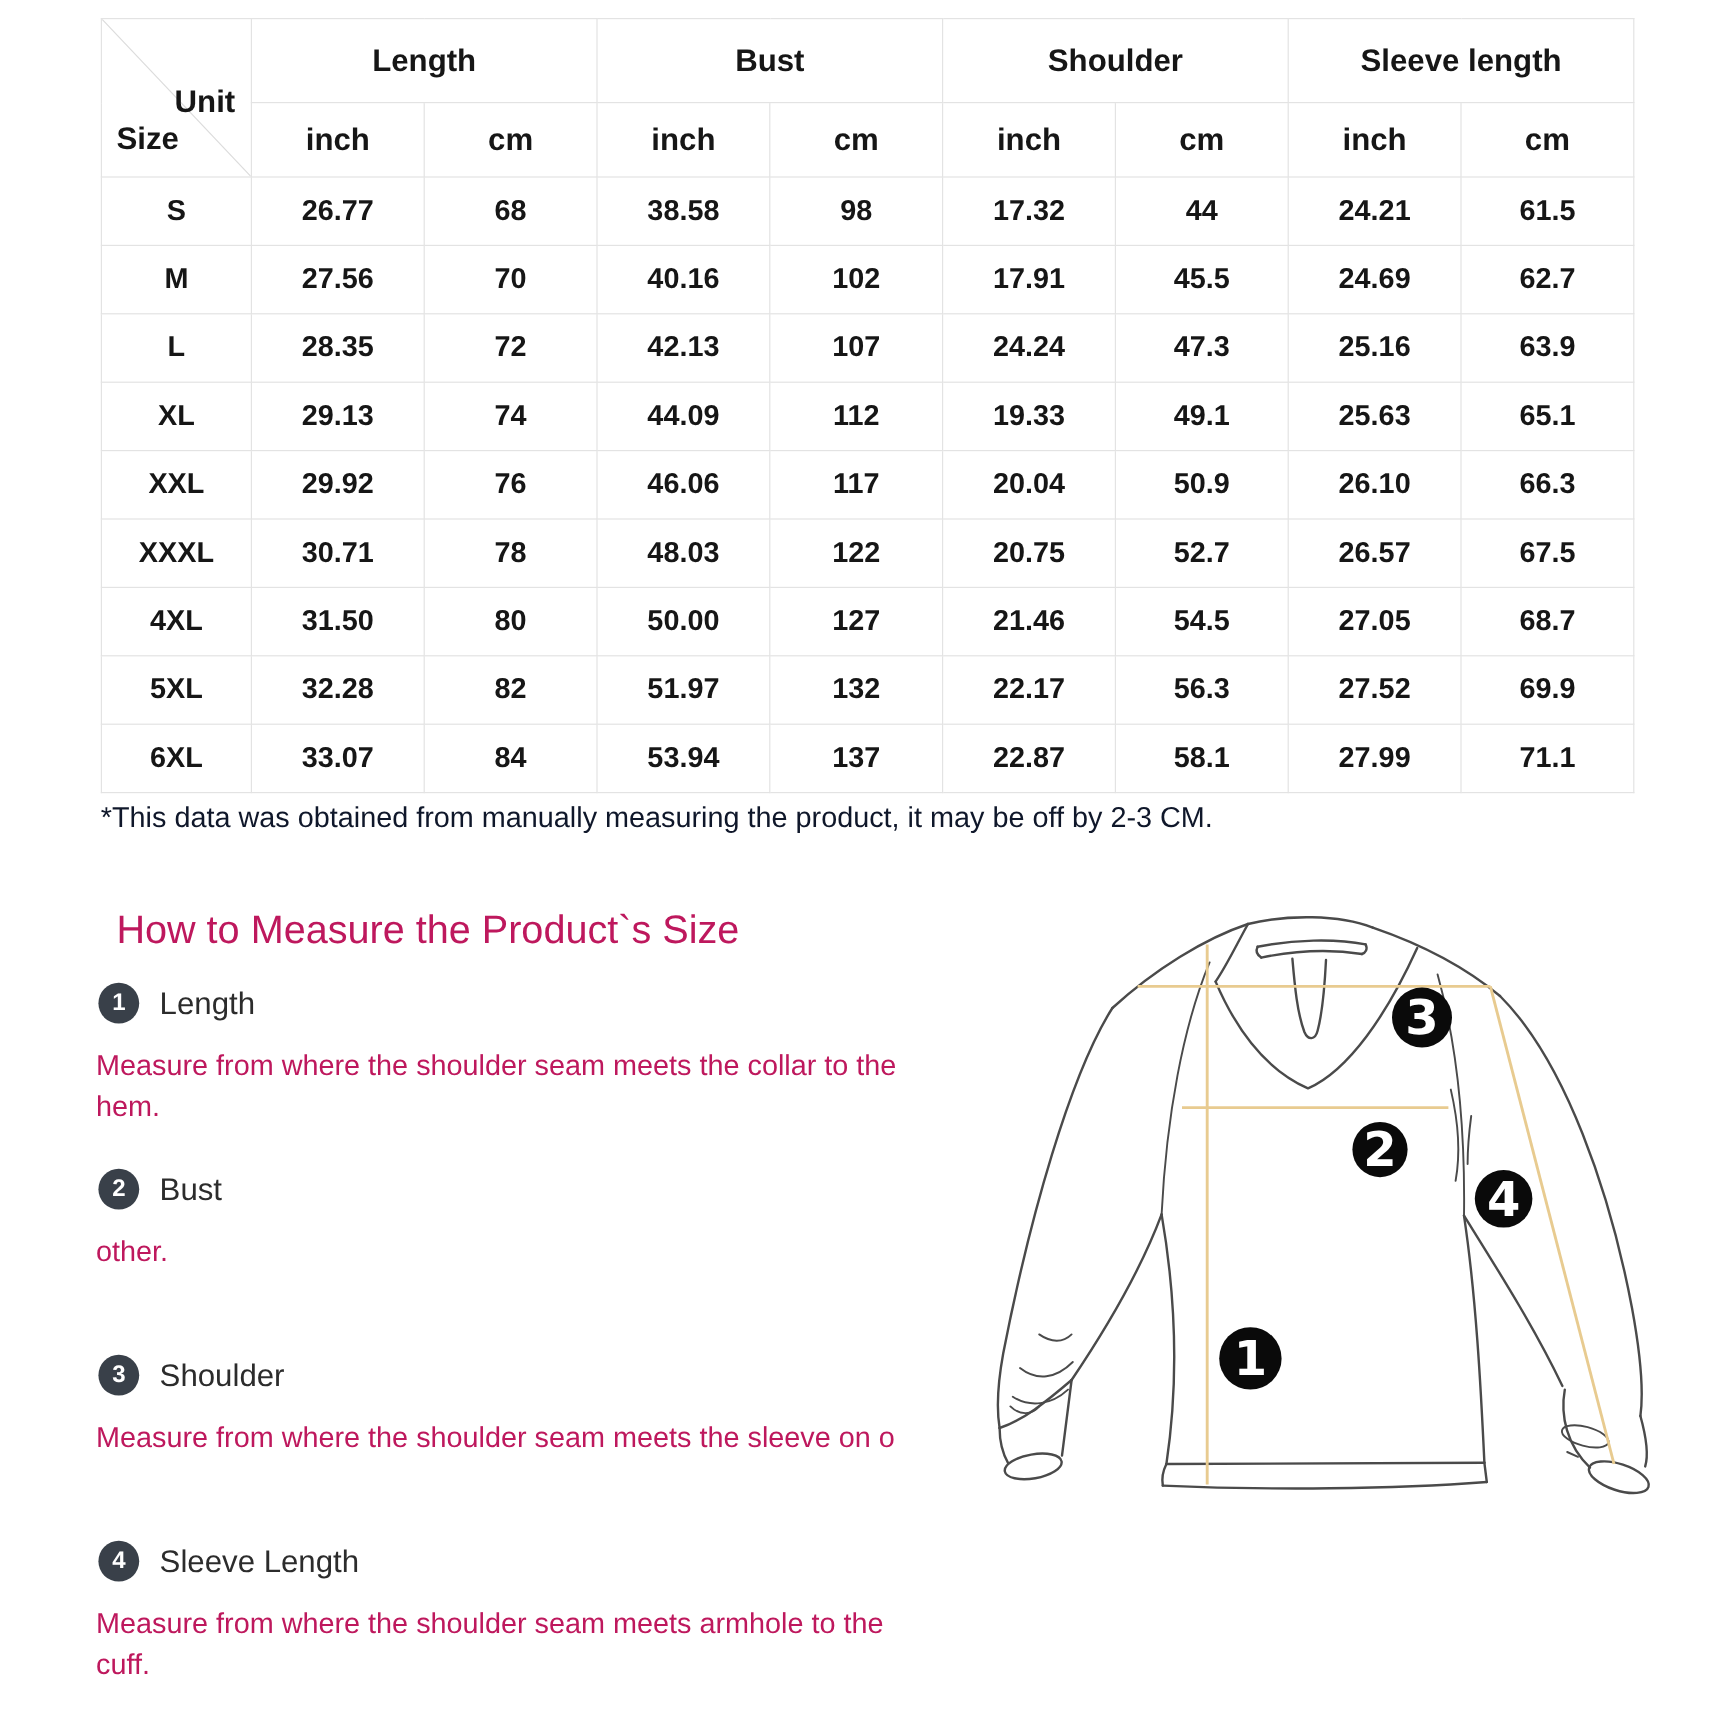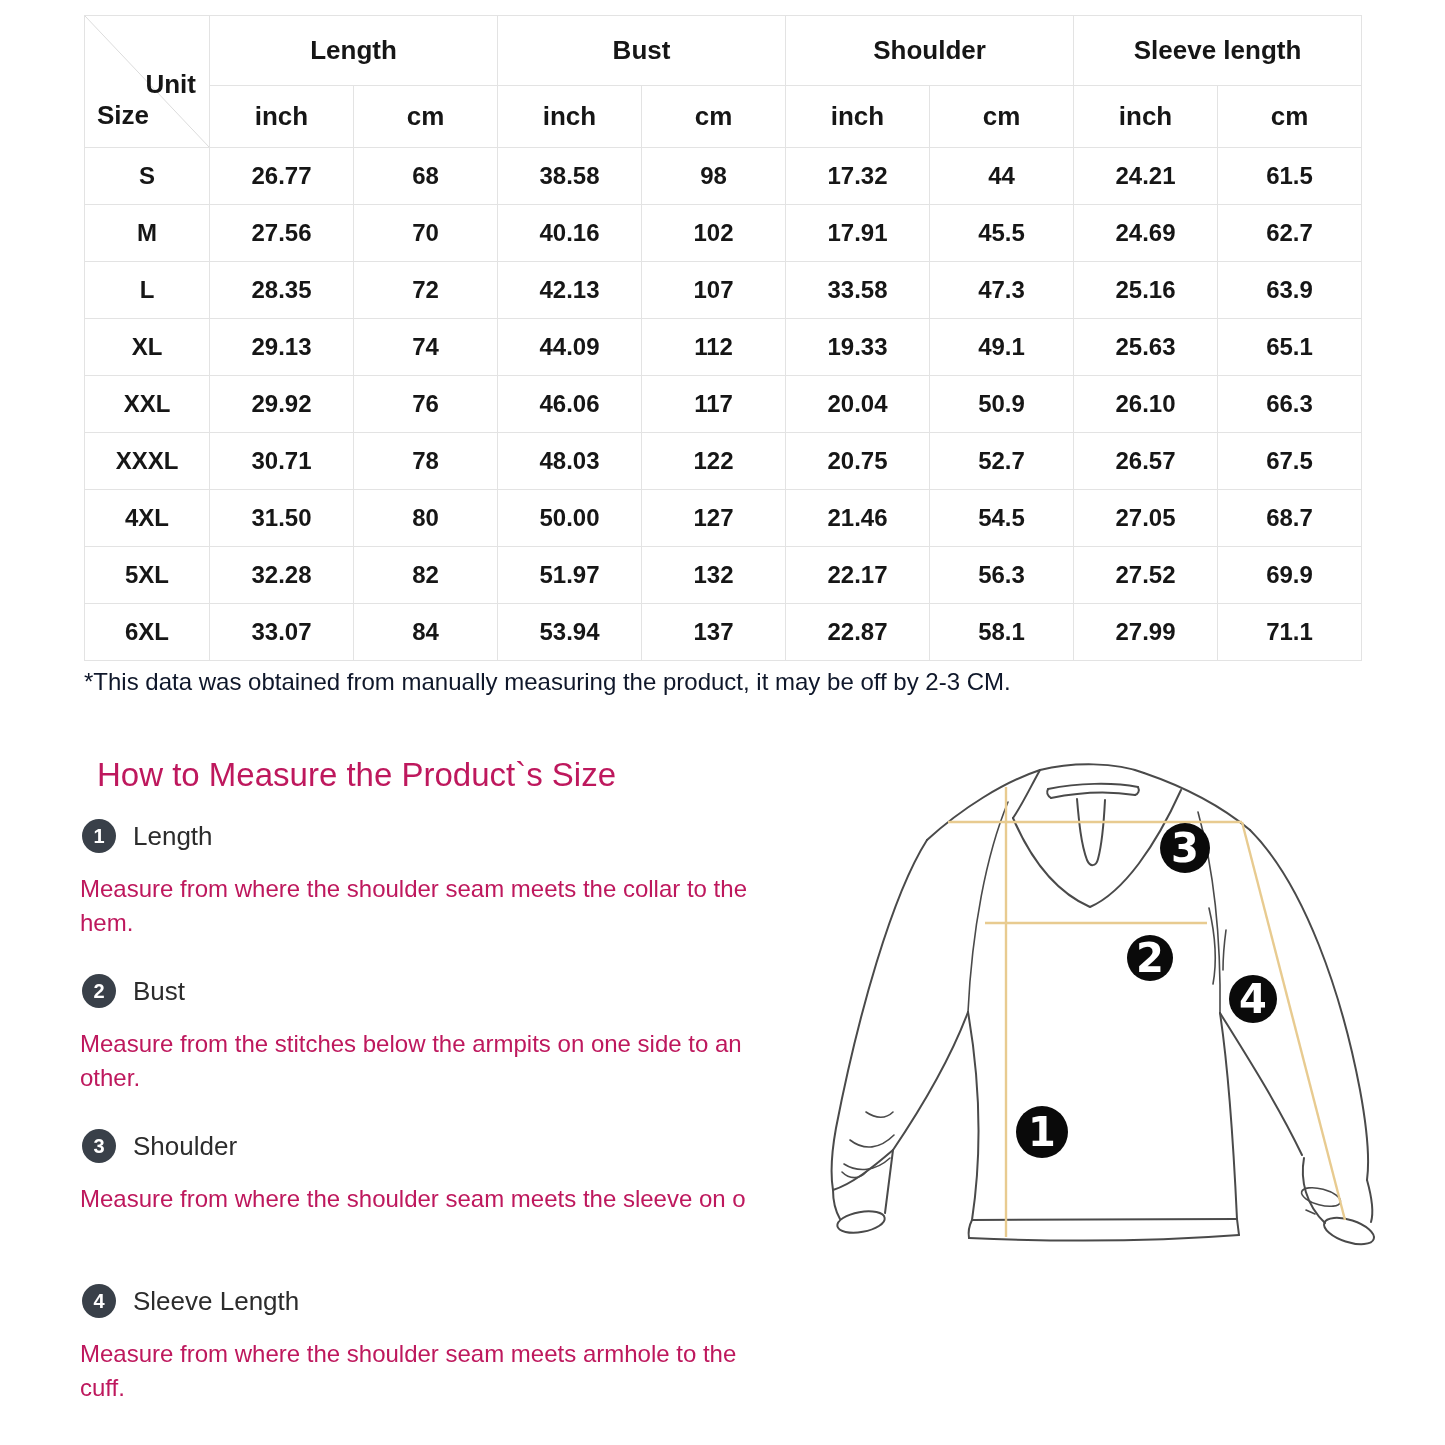--- a/index.html
+++ b/index.html
@@ -114,21 +114,21 @@
         <td>45.5</td>
         <td>24.69</td>
         <td>62.7</td>
       </tr>
       <tr>
         <th>L</th>
         <td>28.35</td>
         <td>72</td>
         <td>42.13</td>
         <td>107</td>
-        <td>33.58</td>
+        <td>24.24</td>
         <td>47.3</td>
         <td>25.16</td>
         <td>63.9</td>
       </tr>
       <tr>
         <th>XL</th>
         <td>29.13</td>
         <td>74</td>
         <td>44.09</td>
         <td>112</td>
@@ -210,21 +210,20 @@
   <span class="line">hem.</span>
 </p>
 
 <div class="step-head" id="step-head-1">
   <span class="badge">
       <span>2</span>
     </span>
   <span class="step-label">Bust</span>
 </div>
 <p class="step-desc" id="step-desc-1">
-  <span class="line">Measure from the stitches below the armpits on one side to an</span>
   <span class="line">other.</span>
 </p>
 
 <div class="step-head" id="step-head-2">
   <span class="badge">
       <span>3</span>
     </span>
   <span class="step-label">Shoulder</span>
 </div>
 <p class="step-desc" id="step-desc-2">

